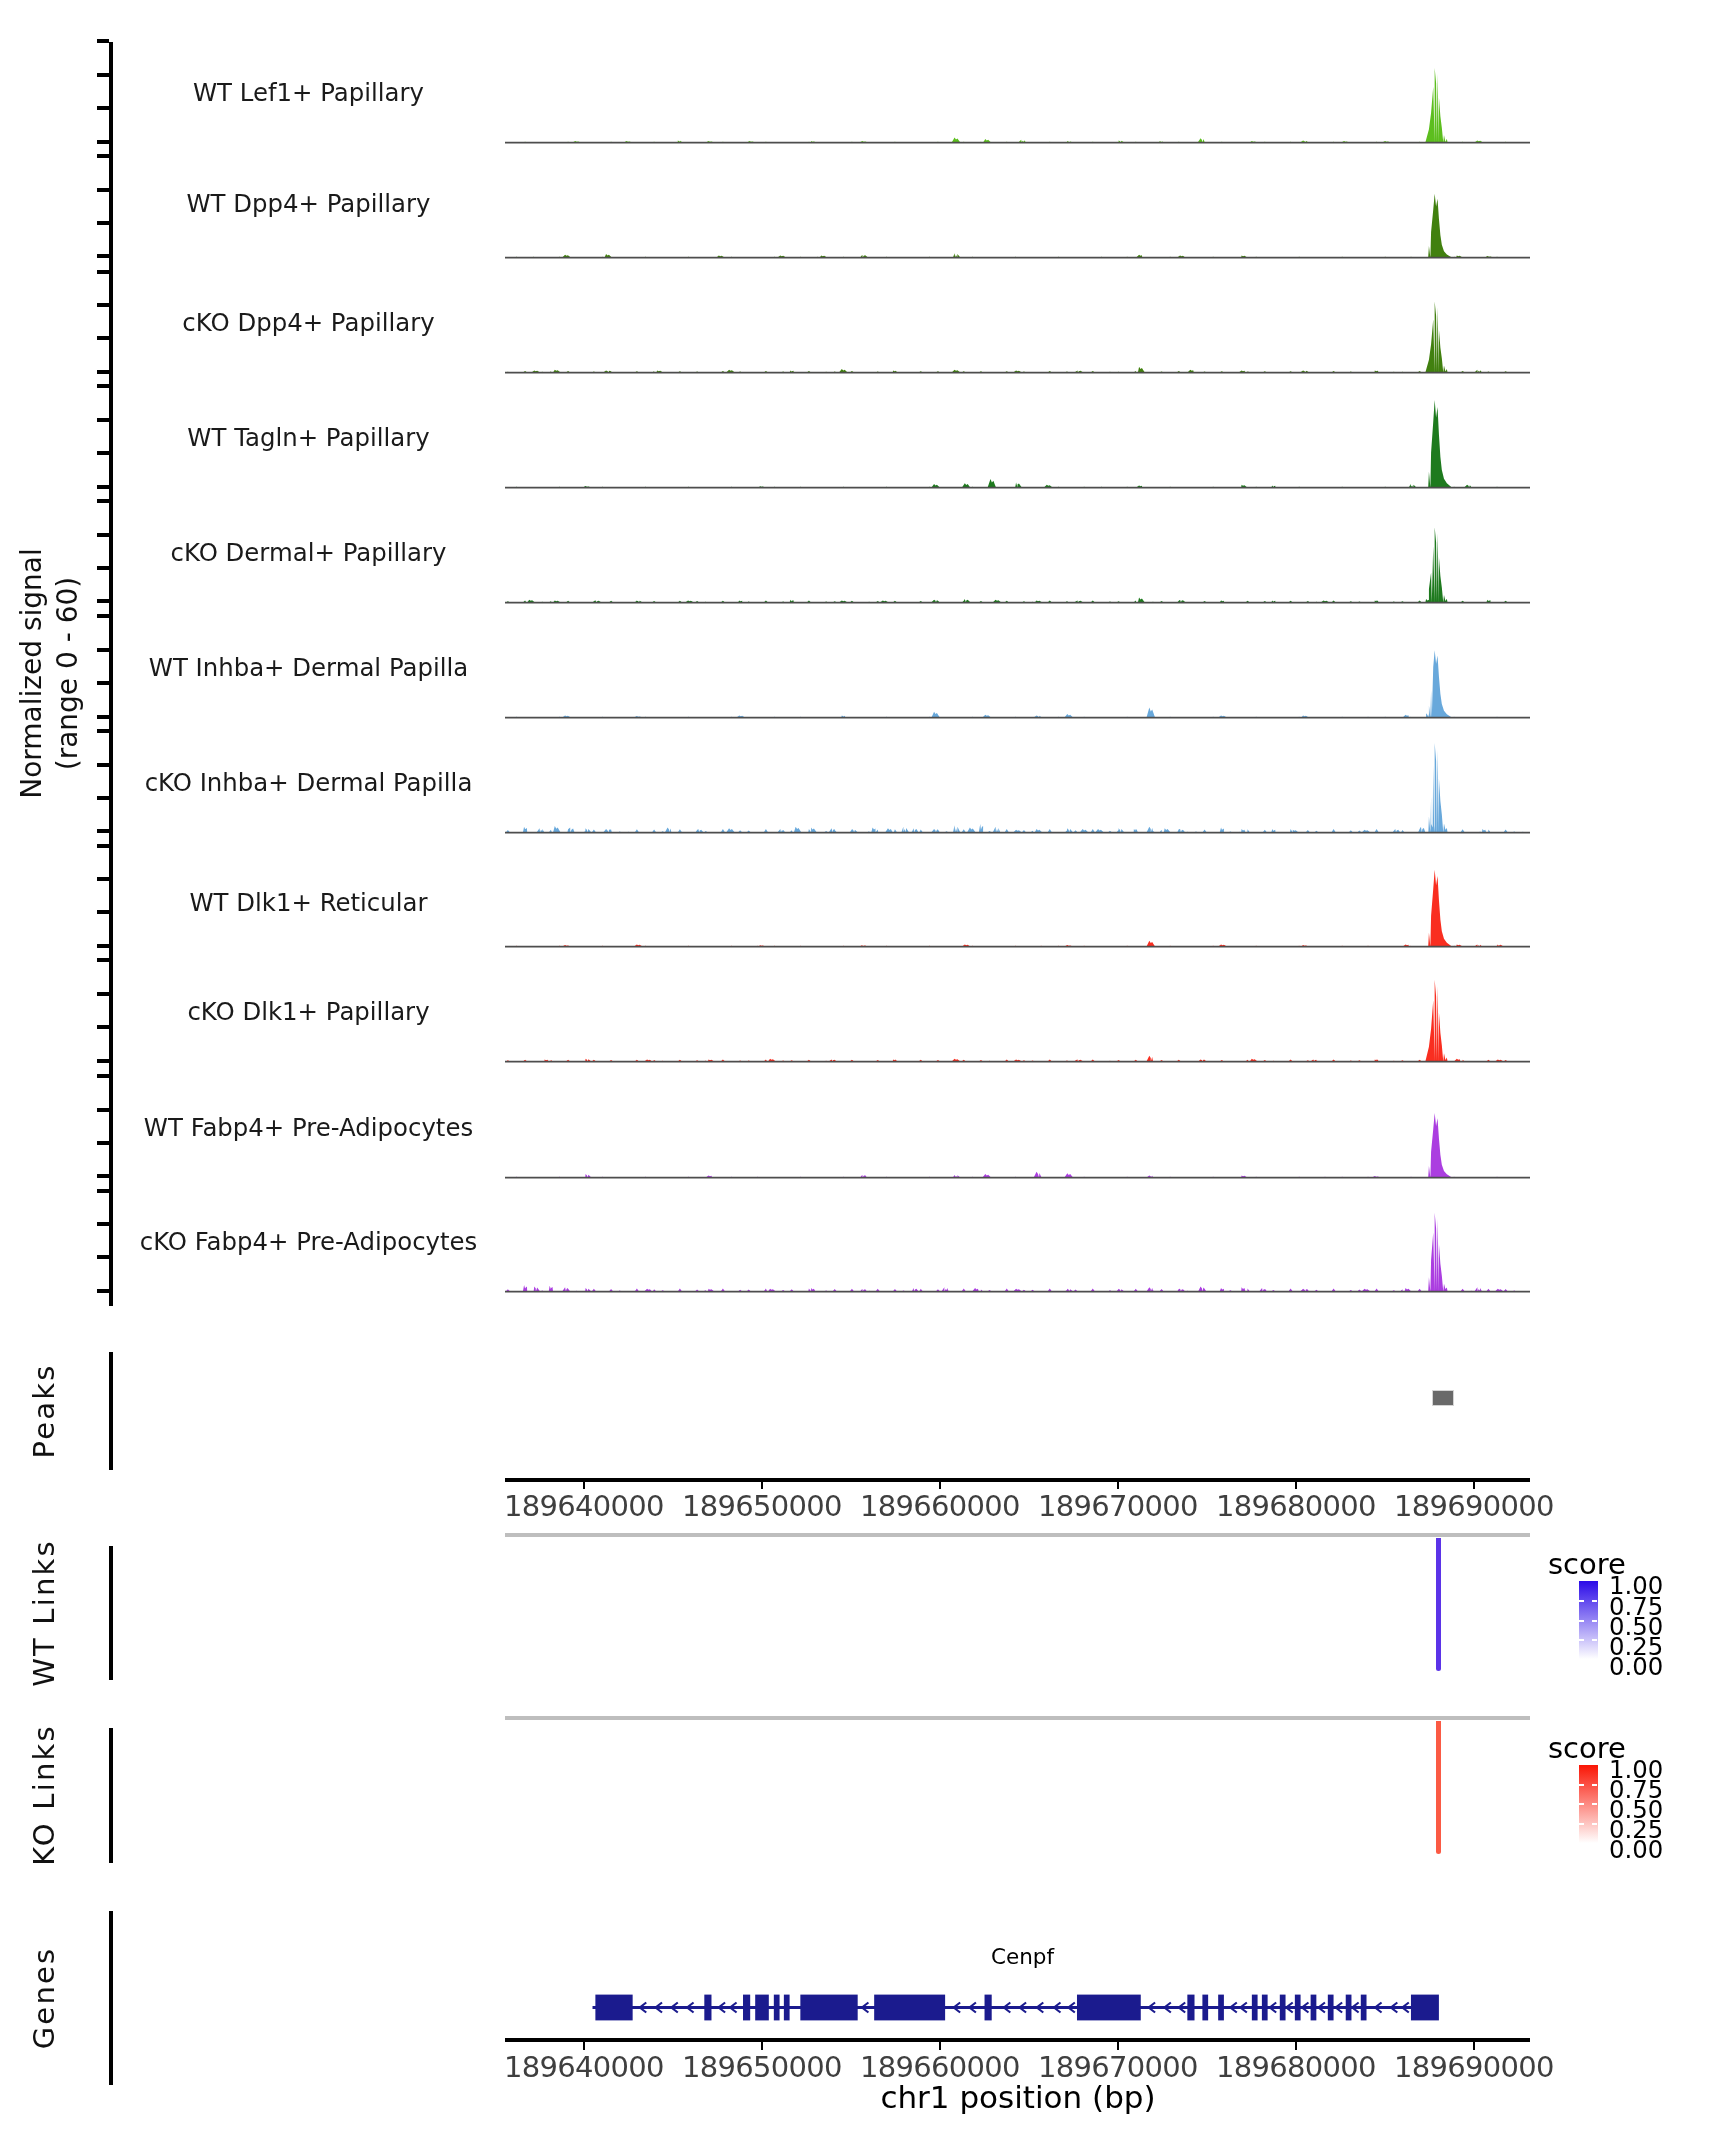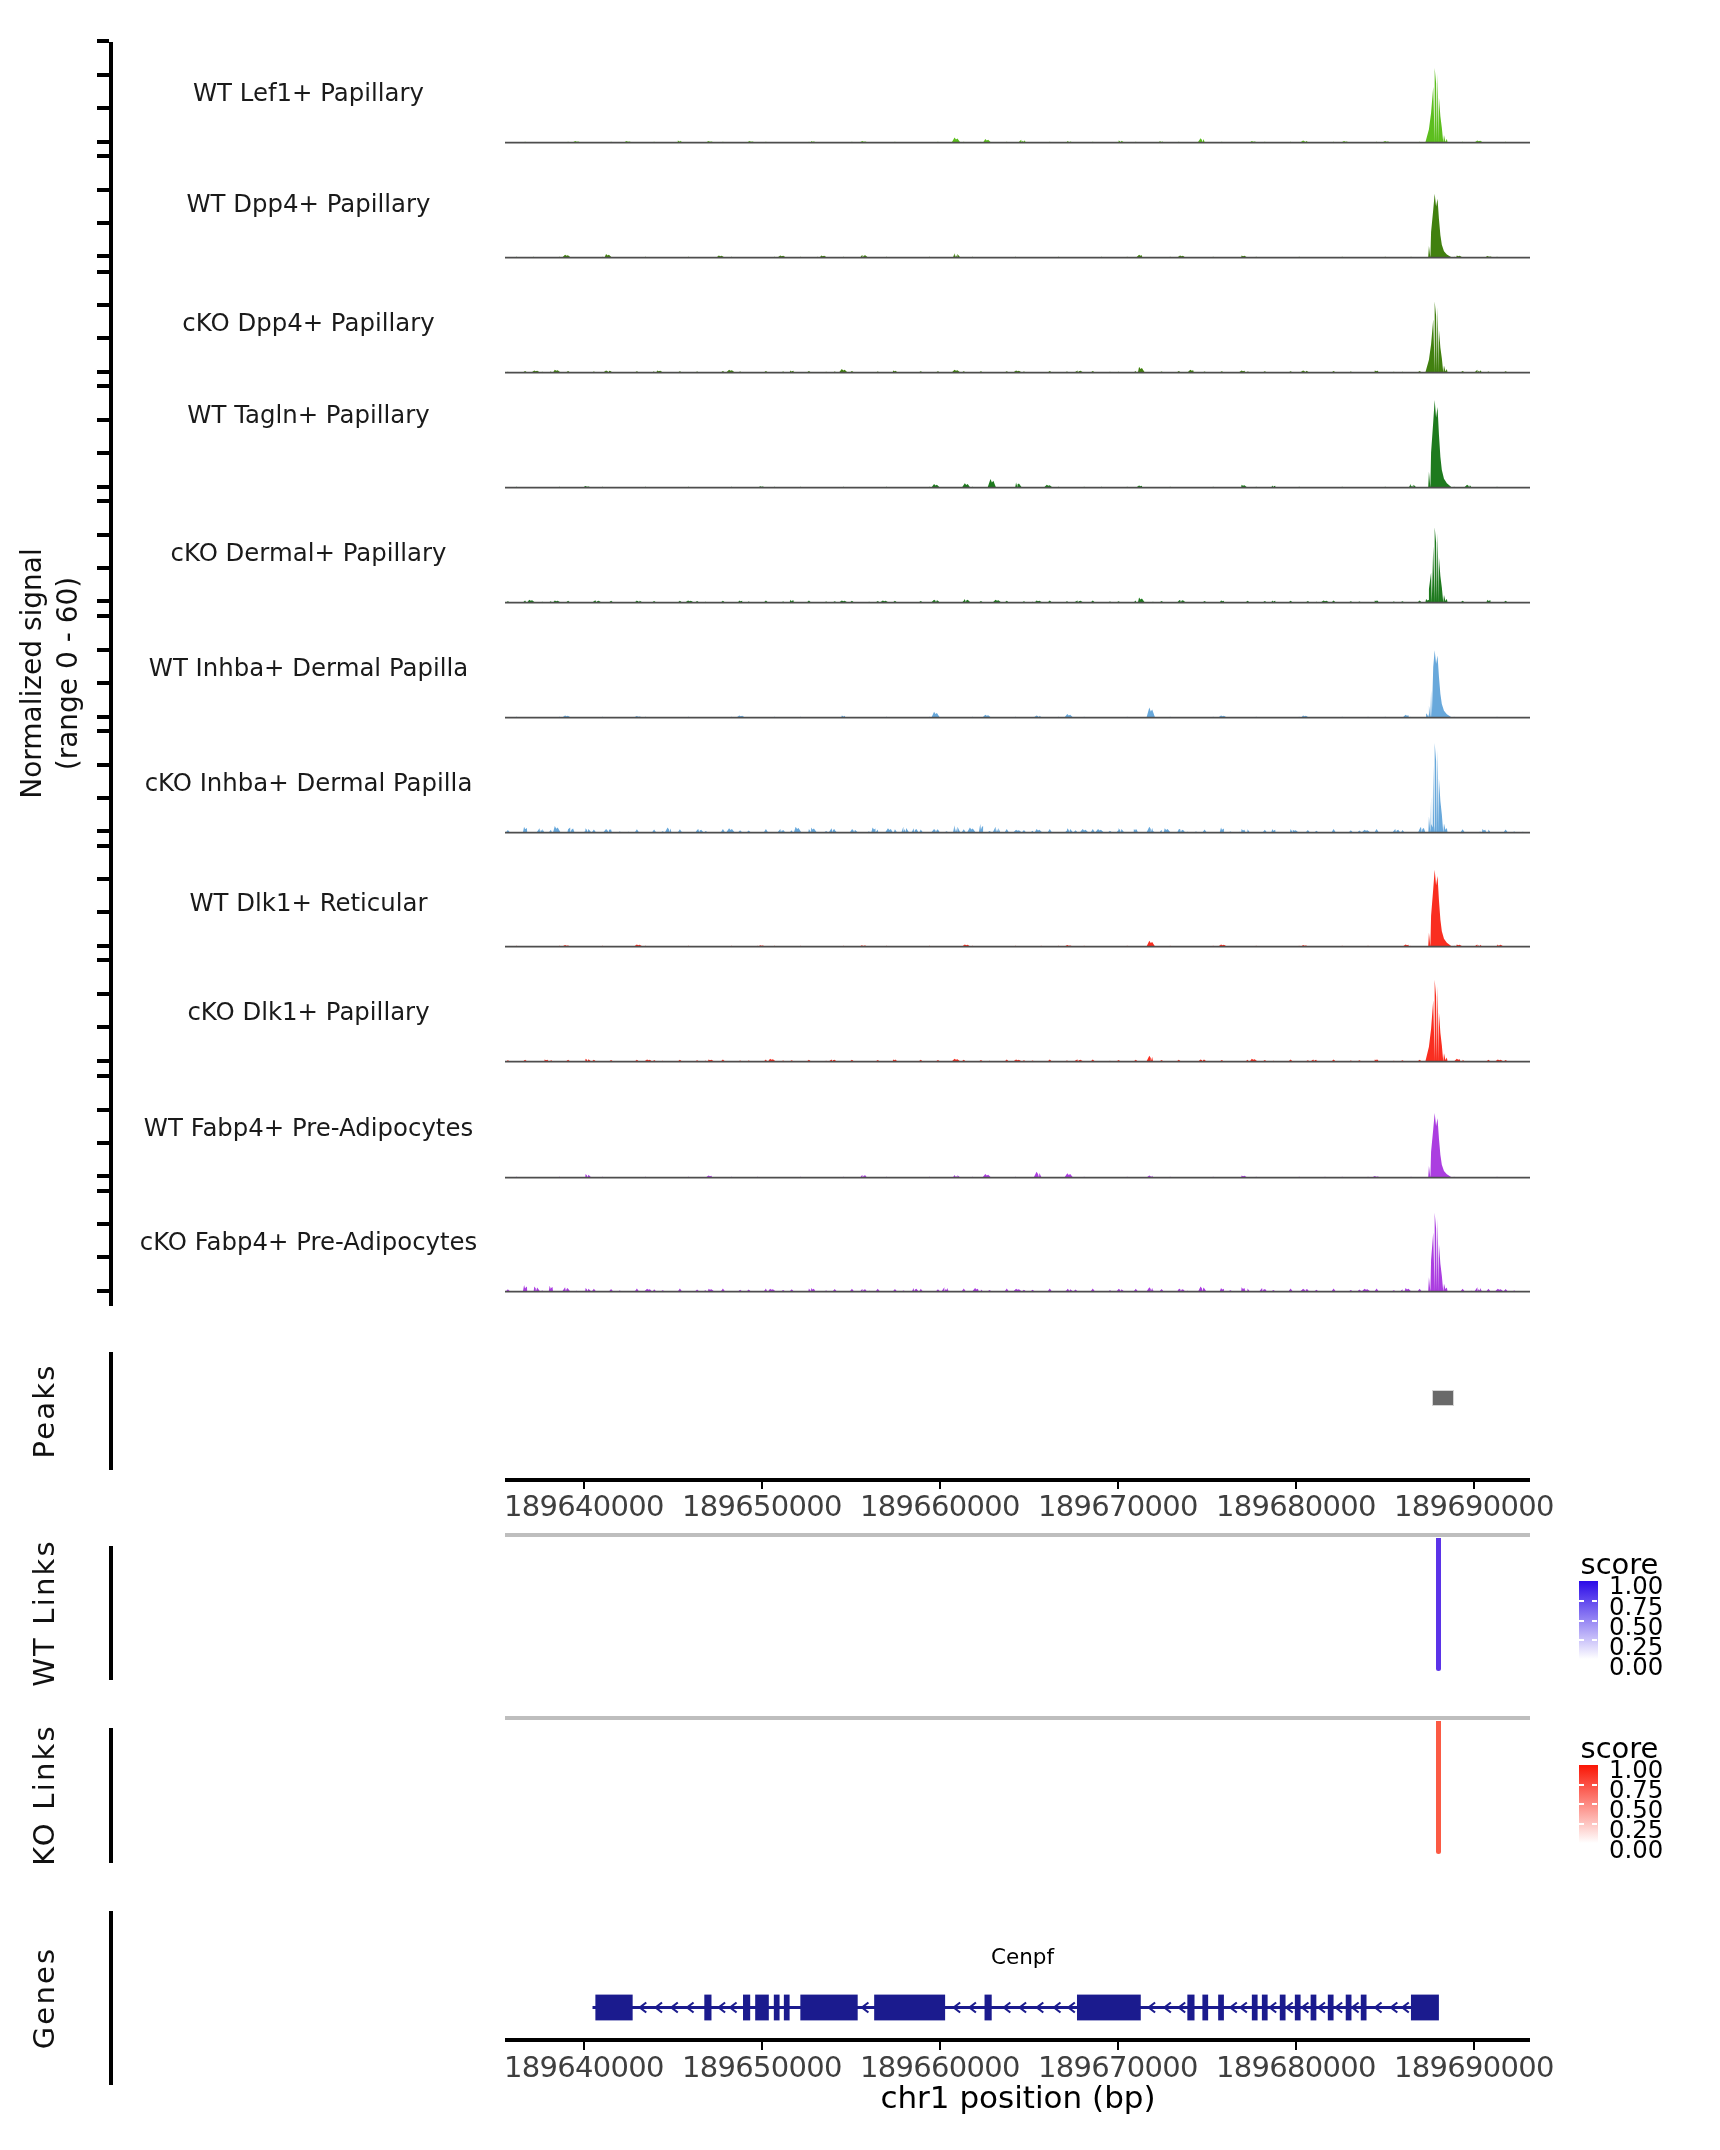--- a/index.html
+++ b/index.html
@@ -12,21 +12,21 @@
               transform:rotate(-90deg);font-size:29px;letter-spacing:2.2px;color:#111;}
   .ylab{position:absolute;width:645px;height:79px;transform:rotate(-90deg);
         text-align:center;font-size:28px;color:#111;line-height:1.3;}
   .track-label{position:absolute;left:108px;width:401px;text-align:center;font-size:24.4px;color:#1a1a1a;}
   .track-svg{position:absolute;left:505px;width:1025px;height:109px;}
   .axis-line{position:absolute;left:505px;width:1025px;height:3.6px;background:#000;}
   .axis-tick{position:absolute;width:2.2px;height:9.3px;background:#000;}
   .axis-lab{position:absolute;width:186px;text-align:center;font-size:29px;color:#3f3f3f;letter-spacing:-0.7px;}
   .gray-line{position:absolute;left:505px;width:1025px;height:4.3px;background:#bebebe;}
   .link-line{position:absolute;width:5px;border-radius:0 0 2.9px 2.9px;}
-  .legend-title{position:absolute;width:143px;text-align:center;font-size:29px;color:#000;}
+  .legend-title{position:absolute;width:143px;font-size:29px;color:#000;}
   .legend-bar{position:absolute;left:1579px;width:18.6px;}
   .legend-dash{position:absolute;width:5px;height:2.2px;background:#ffffff;}
   .legend-val{position:absolute;left:1609px;width:79px;font-size:24.4px;color:#000;}
   .peak-box{position:absolute;background:#696969;border:1.4px solid #d4d4d4;}
   .gene-name{position:absolute;width:215px;text-align:center;font-size:21.5px;color:#000;}
   .xlabel{position:absolute;width:574px;text-align:center;font-size:31px;color:#000;}
 </style>
 </head>
 <body>
 
@@ -92,21 +92,21 @@
       <div class="track-label" style="top: 189px;">WT Dpp4+ Papillary</div>
       <svg class="track-svg" width="1025" height="109" style="top: 150px;" viewBox="0 0 1430 152">
         <polygon points="0.0,150.0 13.0,150.0 16.0,149.0 19.0,150.0 37.0,150.0 40.0,149.0 43.0,150.0 73.0,150.0 76.0,148.9 79.0,150.0 79.8,150.0 83.8,146.0 85.8,147.6 87.8,146.8 91.8,150.0 97.0,150.0 100.0,149.2 103.0,150.0 133.0,150.0 136.0,148.9 137.0,150.0 139.0,150.0 141.0,145.0 143.0,147.0 145.0,146.0 149.0,150.0 157.0,150.0 160.0,149.3 163.0,150.0 169.0,150.0 172.0,149.6 175.0,150.0 193.0,150.0 196.0,148.8 199.0,150.0 217.0,150.0 220.0,149.4 223.0,150.0 229.0,150.0 232.0,149.4 235.0,150.0 253.0,150.0 256.0,148.8 259.0,150.0 277.0,150.0 280.0,149.6 283.0,150.0 289.0,150.0 292.0,149.3 294.3,150.0 295.0,150.0 298.3,147.0 300.3,148.2 302.3,147.6 306.3,150.0 313.0,150.0 316.0,148.9 319.0,150.0 349.0,150.0 352.0,149.2 355.0,150.0 373.0,150.0 376.0,148.9 379.0,150.0 380.1,150.0 384.1,147.0 386.1,148.2 388.1,147.6 392.1,150.0 409.0,150.0 412.0,149.0 415.0,150.0 433.0,150.0 436.0,149.0 437.3,150.0 439.0,150.0 441.3,147.0 443.3,148.2 445.3,147.6 449.3,150.0 469.0,150.0 472.0,149.0 475.0,150.0 493.0,150.0 494.5,150.0 496.0,149.1 498.5,146.0 499.0,150.0 500.5,147.6 502.5,146.8 506.5,150.0 529.0,150.0 532.0,148.9 535.0,150.0 553.0,150.0 556.0,149.2 559.0,150.0 589.0,150.0 592.0,148.8 595.0,150.0 613.0,150.0 616.0,149.4 619.0,150.0 623.2,150.0 625.0,150.0 627.2,144.0 628.0,149.5 629.2,146.4 631.0,150.0 631.2,145.2 635.2,150.0 649.0,150.0 652.0,148.8 655.0,150.0 673.0,150.0 676.0,149.5 679.0,150.0 685.0,150.0 688.0,149.3 691.0,150.0 709.0,150.0 712.0,148.9 715.0,150.0 745.0,150.0 748.0,149.2 751.0,150.0 769.0,150.0 772.0,148.9 775.0,150.0 805.0,150.0 808.0,149.1 811.0,150.0 829.0,150.0 832.0,149.0 835.0,150.0 865.0,150.0 868.0,149.0 871.0,150.0 880.6,150.0 884.6,146.0 886.6,147.6 888.6,146.8 889.0,150.0 892.0,149.1 892.6,150.0 895.0,150.0 925.0,150.0 928.0,148.9 931.0,150.0 937.8,150.0 941.8,147.0 943.8,148.2 945.8,147.6 949.0,150.0 949.8,150.0 952.0,149.2 955.0,150.0 985.0,150.0 988.0,148.9 991.0,150.0 1009.0,150.0 1012.0,149.3 1015.0,150.0 1021.0,150.0 1023.6,150.0 1024.0,149.5 1027.0,150.0 1027.6,147.0 1029.6,148.2 1031.6,147.6 1035.6,150.0 1045.0,150.0 1048.0,148.8 1051.0,150.0 1069.0,150.0 1072.0,149.5 1075.0,150.0 1081.0,150.0 1084.0,149.4 1087.0,150.0 1105.0,150.0 1108.0,148.9 1111.0,150.0 1141.0,150.0 1144.0,149.2 1147.0,150.0 1165.0,150.0 1168.0,148.9 1171.0,150.0 1201.0,150.0 1204.0,149.1 1207.0,150.0 1225.0,150.0 1228.0,149.0 1231.0,150.0 1261.0,150.0 1264.0,149.0 1267.0,150.0 1284.0,150.0 1285.0,150.0 1288.0,149.1 1289.0,134.0 1291.0,150.0 1292.0,114.4 1295.0,83.3 1297.0,61.0 1299.0,78.8 1301.0,68.1 1303.0,96.6 1305.0,118.8 1307.0,132.2 1310.0,141.1 1314.0,145.6 1321.0,150.0 1322.0,150.0 1323.9,150.0 1324.0,148.9 1327.0,150.0 1327.9,147.0 1329.9,148.2 1331.9,147.6 1335.9,150.0 1345.0,150.0 1348.0,149.2 1351.0,150.0 1366.8,150.0 1370.8,148.0 1372.8,148.8 1374.8,148.4 1378.8,150.0 1381.0,150.0 1384.0,148.9 1387.0,150.0 1405.0,150.0 1408.0,149.3 1411.0,150.0 1417.0,150.0 1420.0,149.6 1423.0,150.0 1430.0,150.0" fill="#41800F"></polygon>
         <line x1="0" x2="1430" y1="150" y2="150" stroke="#4d4d4d" stroke-width="2.5"></line>
       </svg>
       <div class="track-label" style="top: 308px;">cKO Dpp4+ Papillary</div>
       <svg class="track-svg" width="1025" height="109" style="top: 265px;" viewBox="0 0 1430 152">
         <polygon points="0.0,150.0 1.0,150.0 4.0,148.9 7.0,150.0 25.0,150.0 28.0,148.0 31.0,150.0 36.9,150.0 40.9,147.0 42.9,148.2 44.9,147.6 48.9,150.0 49.0,150.0 52.0,149.0 55.0,150.0 61.0,150.0 64.0,148.7 65.5,150.0 67.0,150.0 69.5,146.0 71.5,147.6 73.5,146.8 77.5,150.0 85.0,150.0 88.0,148.0 91.0,150.0 109.0,150.0 112.0,149.3 115.0,150.0 121.0,150.0 124.0,148.5 127.0,150.0 137.0,150.0 141.0,147.0 143.0,148.2 145.0,150.0 145.0,147.6 148.0,148.1 149.0,150.0 151.0,150.0 169.0,150.0 172.0,149.5 175.0,150.0 181.0,150.0 184.0,148.3 187.0,150.0 205.0,150.0 208.0,148.2 208.5,150.0 211.0,150.0 212.5,147.0 214.5,148.2 216.5,147.6 220.5,150.0 241.0,150.0 244.0,148.1 247.0,150.0 265.0,150.0 268.0,148.4 271.0,150.0 277.0,150.0 280.0,149.4 283.0,150.0 301.0,150.0 304.0,148.0 307.0,150.0 308.6,150.0 312.6,146.0 314.6,147.6 316.6,146.8 320.6,150.0 325.0,150.0 328.0,148.5 331.0,150.0 337.0,150.0 340.0,149.2 343.0,150.0 361.0,150.0 364.0,148.0 367.0,150.0 385.0,150.0 388.0,148.7 391.0,150.0 394.4,150.0 397.0,150.0 398.4,147.0 400.0,149.0 400.4,148.2 402.4,147.6 403.0,150.0 406.4,150.0 421.0,150.0 424.0,148.0 427.0,150.0 445.0,150.0 448.0,149.0 451.0,150.0 457.0,150.0 460.0,148.7 463.0,150.0 465.9,150.0 469.9,145.0 471.9,147.0 473.9,146.0 477.9,150.0 481.0,150.0 484.0,148.0 487.0,150.0 505.0,150.0 508.0,149.2 511.0,150.0 517.0,150.0 520.0,148.5 523.0,150.0 537.4,150.0 541.0,150.0 541.4,147.0 543.4,148.2 544.0,148.1 545.4,147.6 547.0,150.0 549.4,150.0 565.0,150.0 568.0,149.5 571.0,150.0 577.0,150.0 580.0,148.3 583.0,150.0 601.0,150.0 604.0,148.2 607.0,150.0 623.2,150.0 627.2,146.0 629.2,147.6 631.2,146.8 635.2,150.0 637.0,150.0 640.0,148.2 643.0,150.0 661.0,150.0 664.0,148.3 667.0,150.0 673.0,150.0 676.0,149.5 679.0,150.0 697.0,150.0 700.0,148.1 703.0,150.0 709.0,150.0 713.0,147.0 715.0,148.2 717.0,147.6 721.0,150.0 721.0,150.0 724.0,148.5 727.0,150.0 733.0,150.0 736.0,149.3 739.0,150.0 757.0,150.0 760.0,148.0 763.0,150.0 781.0,150.0 784.0,148.7 787.0,150.0 793.0,150.0 794.8,150.0 796.0,149.0 798.8,147.0 799.0,150.0 800.8,148.2 802.8,147.6 806.8,150.0 817.0,150.0 820.0,148.0 823.0,150.0 841.0,150.0 844.0,148.9 847.0,150.0 853.0,150.0 856.0,148.8 859.0,150.0 877.0,150.0 880.0,148.0 880.6,150.0 883.0,150.0 884.6,142.0 886.6,145.2 888.6,143.6 892.6,150.0 901.0,150.0 904.0,149.1 907.0,150.0 913.0,150.0 916.0,148.6 919.0,150.0 937.0,150.0 940.0,148.0 943.0,150.0 952.1,150.0 956.1,146.0 958.1,147.6 960.1,146.8 961.0,150.0 964.0,149.4 964.1,150.0 967.0,150.0 973.0,150.0 976.0,148.4 979.0,150.0 997.0,150.0 1000.0,148.1 1003.0,150.0 1023.6,150.0 1027.6,147.0 1029.6,148.2 1031.6,147.6 1033.0,150.0 1035.6,150.0 1036.0,148.2 1039.0,150.0 1057.0,150.0 1060.0,148.3 1063.0,150.0 1069.0,150.0 1072.0,149.6 1075.0,150.0 1093.0,150.0 1096.0,148.1 1099.0,150.0 1109.4,150.0 1113.4,147.0 1115.4,148.2 1117.0,150.0 1117.4,147.6 1120.0,148.4 1121.4,150.0 1123.0,150.0 1129.0,150.0 1132.0,149.3 1135.0,150.0 1153.0,150.0 1156.0,148.0 1159.0,150.0 1177.0,150.0 1180.0,148.6 1183.0,150.0 1189.0,150.0 1192.0,149.1 1195.0,150.0 1209.5,150.0 1213.0,150.0 1213.5,147.0 1215.5,148.2 1216.0,148.0 1217.5,147.6 1219.0,150.0 1221.5,150.0 1237.0,150.0 1240.0,148.8 1243.0,150.0 1249.0,150.0 1252.0,148.9 1255.0,150.0 1273.0,150.0 1276.0,148.0 1279.0,150.0 1284.0,150.0 1289.0,132.2 1292.0,110.4 1295.0,75.8 1297.0,150.0 1297.0,51.0 1299.0,70.8 1300.0,149.1 1301.0,58.9 1303.0,150.0 1303.0,90.6 1305.0,115.3 1307.0,130.2 1309.0,150.0 1310.0,140.1 1312.0,148.6 1314.0,145.1 1315.0,150.0 1322.0,150.0 1333.0,150.0 1336.0,148.0 1339.0,150.0 1352.5,150.0 1356.5,146.0 1357.0,150.0 1358.5,147.6 1360.0,149.3 1360.5,146.8 1363.0,150.0 1364.5,150.0 1369.0,150.0 1372.0,148.4 1375.0,150.0 1393.0,150.0 1396.0,148.1 1399.0,150.0 1417.0,150.0 1420.0,149.6 1423.0,150.0 1430.0,150.0" fill="#41800F"></polygon>
         <line x1="0" x2="1430" y1="150" y2="150" stroke="#4d4d4d" stroke-width="2.5"></line>
       </svg>
-      <div class="track-label" style="top: 400px;">WT Tagln+ Papillary</div>
+      <div class="track-label" style="top: 423px;">WT Tagln+ Papillary</div>
       <svg class="track-svg" width="1025" height="109" style="top: 380px;" viewBox="0 0 1430 152">
         <polygon points="0.0,150.0 13.0,150.0 16.0,149.0 19.0,150.0 37.0,150.0 40.0,149.1 43.0,150.0 73.0,150.0 76.0,148.9 79.0,150.0 97.0,150.0 100.0,149.2 103.0,150.0 108.4,150.0 112.4,148.0 114.4,148.8 116.4,148.4 120.4,150.0 133.0,150.0 136.0,148.9 139.0,150.0 157.0,150.0 160.0,149.3 163.0,150.0 169.0,150.0 172.0,149.5 175.0,150.0 193.0,150.0 196.0,148.8 199.0,150.0 217.0,150.0 220.0,149.5 223.0,150.0 229.0,150.0 232.0,149.4 235.0,150.0 253.0,150.0 256.0,148.9 259.0,150.0 289.0,150.0 292.0,149.2 295.0,150.0 313.0,150.0 316.0,148.9 319.0,150.0 349.0,150.0 351.5,150.0 352.0,149.1 355.0,150.0 355.5,148.0 357.5,148.8 359.5,148.4 363.5,150.0 373.0,150.0 376.0,149.0 379.0,150.0 409.0,150.0 412.0,149.0 415.0,150.0 433.0,150.0 436.0,149.1 439.0,150.0 469.0,150.0 472.0,148.9 475.0,150.0 493.0,150.0 496.0,149.2 499.0,150.0 529.0,150.0 532.0,148.9 535.0,150.0 553.0,150.0 556.0,149.3 559.0,150.0 565.0,150.0 568.0,149.6 571.0,150.0 589.0,150.0 592.0,148.8 594.6,150.0 595.0,150.0 598.6,145.0 600.6,147.0 602.6,146.0 606.6,150.0 613.0,150.0 616.0,149.5 619.0,150.0 625.0,150.0 628.0,149.4 631.0,150.0 637.5,150.0 641.5,144.0 643.5,146.4 645.5,145.2 649.0,150.0 649.5,150.0 652.0,148.8 655.0,150.0 673.3,150.0 677.3,138.0 679.3,142.8 681.3,140.4 685.0,150.0 685.3,150.0 688.0,149.3 691.0,150.0 709.0,150.0 709.0,150.0 712.0,148.9 713.0,143.0 715.0,150.0 715.0,145.8 717.0,144.4 721.0,150.0 745.0,150.0 748.0,149.1 751.0,150.0 751.9,150.0 755.9,146.0 757.9,147.6 759.9,146.8 763.9,150.0 769.0,150.0 772.0,148.9 775.0,150.0 805.0,150.0 808.0,149.0 811.0,150.0 829.0,150.0 832.0,149.0 835.0,150.0 865.0,150.0 868.0,148.9 871.0,150.0 880.6,150.0 884.6,147.0 886.6,148.2 888.6,147.6 889.0,150.0 892.0,149.1 892.6,150.0 895.0,150.0 925.0,150.0 928.0,148.9 931.0,150.0 949.0,150.0 952.0,149.3 955.0,150.0 985.0,150.0 988.0,148.8 991.0,150.0 1009.0,150.0 1012.0,149.4 1015.0,150.0 1021.0,150.0 1023.6,150.0 1024.0,149.5 1027.0,150.0 1027.6,146.0 1029.6,147.6 1031.6,146.8 1035.6,150.0 1045.0,150.0 1048.0,148.8 1051.0,150.0 1066.5,150.0 1069.0,150.0 1070.5,147.0 1072.0,149.6 1072.5,148.2 1074.5,147.6 1075.0,150.0 1078.5,150.0 1081.0,150.0 1084.0,149.3 1087.0,150.0 1105.0,150.0 1108.0,148.9 1111.0,150.0 1141.0,150.0 1144.0,149.2 1147.0,150.0 1165.0,150.0 1168.0,148.9 1171.0,150.0 1201.0,150.0 1204.0,149.1 1207.0,150.0 1225.0,150.0 1228.0,149.0 1231.0,150.0 1259.5,150.0 1261.0,150.0 1263.5,145.0 1264.0,149.0 1265.5,147.0 1267.0,150.0 1267.5,146.0 1271.5,150.0 1284.0,150.0 1285.0,150.0 1288.0,149.1 1289.0,128.0 1291.0,150.0 1292.0,101.2 1295.0,58.5 1297.0,28.0 1299.0,52.4 1301.0,37.8 1303.0,76.8 1305.0,107.3 1307.0,125.6 1310.0,137.8 1314.0,143.9 1321.0,150.0 1322.0,150.0 1324.0,148.9 1327.0,150.0 1338.2,150.0 1342.2,146.0 1344.2,147.6 1345.0,150.0 1346.2,146.8 1348.0,149.2 1350.2,150.0 1351.0,150.0 1381.0,150.0 1384.0,148.9 1387.0,150.0 1405.0,150.0 1408.0,149.4 1411.0,150.0 1417.0,150.0 1420.0,149.5 1423.0,150.0 1430.0,150.0" fill="#1E7A1E"></polygon>
         <line x1="0" x2="1430" y1="150" y2="150" stroke="#4d4d4d" stroke-width="2.5"></line>
       </svg>
       <div class="track-label" style="top: 538px;">cKO Dermal+ Papillary</div>
       <svg class="track-svg" width="1025" height="109" style="top: 495px;" viewBox="0 0 1430 152">
         <polygon points="0.0,150.0 1.0,150.0 4.0,148.3 7.0,150.0 25.0,150.0 28.0,147.3 29.8,150.0 31.0,150.0 33.8,146.0 35.8,147.6 37.8,146.8 41.8,150.0 49.0,150.0 52.0,148.8 55.0,150.0 61.0,150.0 64.0,148.1 65.5,150.0 67.0,150.0 69.5,147.0 71.5,148.2 73.5,147.6 77.5,150.0 85.0,150.0 88.0,147.4 91.0,150.0 109.0,150.0 112.0,149.1 115.0,150.0 121.0,150.0 122.7,150.0 124.0,147.8 126.7,147.0 127.0,150.0 128.7,148.2 130.7,147.6 134.7,150.0 145.0,150.0 148.0,147.5 151.0,150.0 157.0,150.0 160.0,149.6 163.0,150.0 169.0,150.0 172.0,149.4 175.0,150.0 179.9,150.0 181.0,150.0 183.9,147.0 184.0,147.6 185.9,148.2 187.0,150.0 187.9,147.6 191.9,150.0 205.0,150.0 208.0,147.7 211.0,150.0 217.0,150.0 220.0,149.3 223.0,150.0 241.0,150.0 244.0,147.5 247.0,150.0 251.4,150.0 255.4,147.0 257.4,148.2 259.4,147.6 263.4,150.0 265.0,150.0 268.0,147.9 271.0,150.0 277.0,150.0 280.0,149.0 283.0,150.0 301.0,150.0 304.0,147.4 307.0,150.0 322.9,150.0 325.0,150.0 326.9,147.0 328.0,148.1 328.9,148.2 330.9,147.6 331.0,150.0 334.9,150.0 337.0,150.0 340.0,148.7 343.0,150.0 361.0,150.0 364.0,147.3 367.0,150.0 385.0,150.0 388.0,148.4 391.0,150.0 394.4,150.0 397.0,150.0 398.4,146.0 400.0,148.4 400.4,147.6 402.4,146.8 403.0,150.0 406.4,150.0 421.0,150.0 424.0,147.3 427.0,150.0 445.0,150.0 448.0,148.7 451.0,150.0 457.0,150.0 460.0,148.1 463.0,150.0 465.9,150.0 469.9,147.0 471.9,148.2 473.9,147.6 477.9,150.0 481.0,150.0 484.0,147.4 487.0,150.0 505.0,150.0 508.0,149.0 511.0,150.0 517.0,150.0 520.0,147.9 523.0,150.0 523.1,150.0 527.1,147.0 529.1,148.2 531.1,147.6 535.1,150.0 541.0,150.0 544.0,147.5 547.0,150.0 565.0,150.0 568.0,149.3 571.0,150.0 577.0,150.0 580.0,147.7 583.0,150.0 594.6,150.0 598.6,146.0 600.6,147.6 601.0,150.0 602.6,146.8 604.0,147.6 606.6,150.0 607.0,150.0 613.0,150.0 616.0,149.4 619.0,150.0 625.0,150.0 628.0,149.6 631.0,150.0 637.0,150.0 637.5,150.0 640.0,147.5 641.5,145.0 643.0,150.0 643.5,147.0 645.5,146.0 649.5,150.0 661.0,150.0 664.0,147.8 667.0,150.0 673.0,150.0 676.0,149.1 679.0,150.0 680.4,150.0 684.4,146.0 686.4,147.6 688.4,146.8 692.4,150.0 697.0,150.0 700.0,147.4 703.0,150.0 721.0,150.0 724.0,148.1 727.0,150.0 733.0,150.0 736.0,148.8 737.6,150.0 739.0,150.0 741.6,147.0 743.6,148.2 745.6,147.6 749.6,150.0 757.0,150.0 760.0,147.3 763.0,150.0 781.0,150.0 784.0,148.3 787.0,150.0 793.0,150.0 794.8,150.0 796.0,148.5 798.8,147.0 799.0,150.0 800.8,148.2 802.8,147.6 806.8,150.0 817.0,150.0 820.0,147.3 823.0,150.0 841.0,150.0 844.0,148.6 847.0,150.0 853.0,150.0 856.0,148.2 859.0,150.0 877.0,150.0 880.0,147.3 880.6,150.0 883.0,150.0 884.6,143.0 886.6,145.8 888.6,144.4 892.6,150.0 901.0,150.0 904.0,148.9 907.0,150.0 913.0,150.0 916.0,148.0 919.0,150.0 937.0,150.0 937.8,150.0 940.0,147.4 941.8,146.0 943.0,150.0 943.8,147.6 945.8,146.8 949.8,150.0 961.0,150.0 964.0,149.2 967.0,150.0 973.0,150.0 976.0,147.7 979.0,150.0 995.0,150.0 997.0,150.0 999.0,147.0 1000.0,147.6 1001.0,148.2 1003.0,147.6 1003.0,150.0 1007.0,150.0 1009.0,150.0 1012.0,149.5 1015.0,150.0 1021.0,150.0 1024.0,149.5 1027.0,150.0 1033.0,150.0 1036.0,147.6 1039.0,150.0 1057.0,150.0 1060.0,147.8 1063.0,150.0 1066.5,150.0 1069.0,150.0 1070.5,147.0 1072.0,149.2 1072.5,148.2 1074.5,147.6 1075.0,150.0 1078.5,150.0 1093.0,150.0 1096.0,147.4 1099.0,150.0 1117.0,150.0 1120.0,148.0 1123.0,150.0 1129.0,150.0 1132.0,148.9 1135.0,150.0 1138.0,150.0 1142.0,147.0 1144.0,148.2 1146.0,147.6 1150.0,150.0 1153.0,150.0 1156.0,147.3 1159.0,150.0 1177.0,150.0 1180.0,148.3 1183.0,150.0 1189.0,150.0 1192.0,148.6 1195.0,150.0 1209.5,150.0 1213.0,150.0 1213.5,147.0 1215.5,148.2 1216.0,147.3 1217.5,147.6 1219.0,150.0 1221.5,150.0 1237.0,150.0 1240.0,148.5 1243.0,150.0 1249.0,150.0 1252.0,148.3 1255.0,150.0 1273.0,150.0 1276.0,147.3 1279.0,150.0 1281.0,150.0 1284.0,150.0 1285.0,145.0 1287.0,147.0 1289.0,146.0 1289.0,131.1 1292.0,108.0 1293.0,150.0 1295.0,71.3 1297.0,150.0 1297.0,45.0 1299.0,66.0 1300.0,148.8 1301.0,53.4 1303.0,150.0 1303.0,87.0 1305.0,113.3 1307.0,129.0 1309.0,150.0 1310.0,139.5 1312.0,148.0 1314.0,144.8 1315.0,150.0 1322.0,150.0 1333.0,150.0 1336.0,147.4 1339.0,150.0 1357.0,150.0 1360.0,149.1 1363.0,150.0 1366.8,150.0 1369.0,150.0 1370.8,146.0 1372.0,147.8 1372.8,147.6 1374.8,146.8 1375.0,150.0 1378.8,150.0 1393.0,150.0 1396.0,147.5 1399.0,150.0 1405.0,150.0 1408.0,149.6 1411.0,150.0 1417.0,150.0 1420.0,149.4 1423.0,150.0 1430.0,150.0" fill="#1E7A1E"></polygon>
         <line x1="0" x2="1430" y1="150" y2="150" stroke="#4d4d4d" stroke-width="2.5"></line>
       </svg>
       <div class="track-label" style="top: 653px;">WT Inhba+ Dermal Papilla</div>

